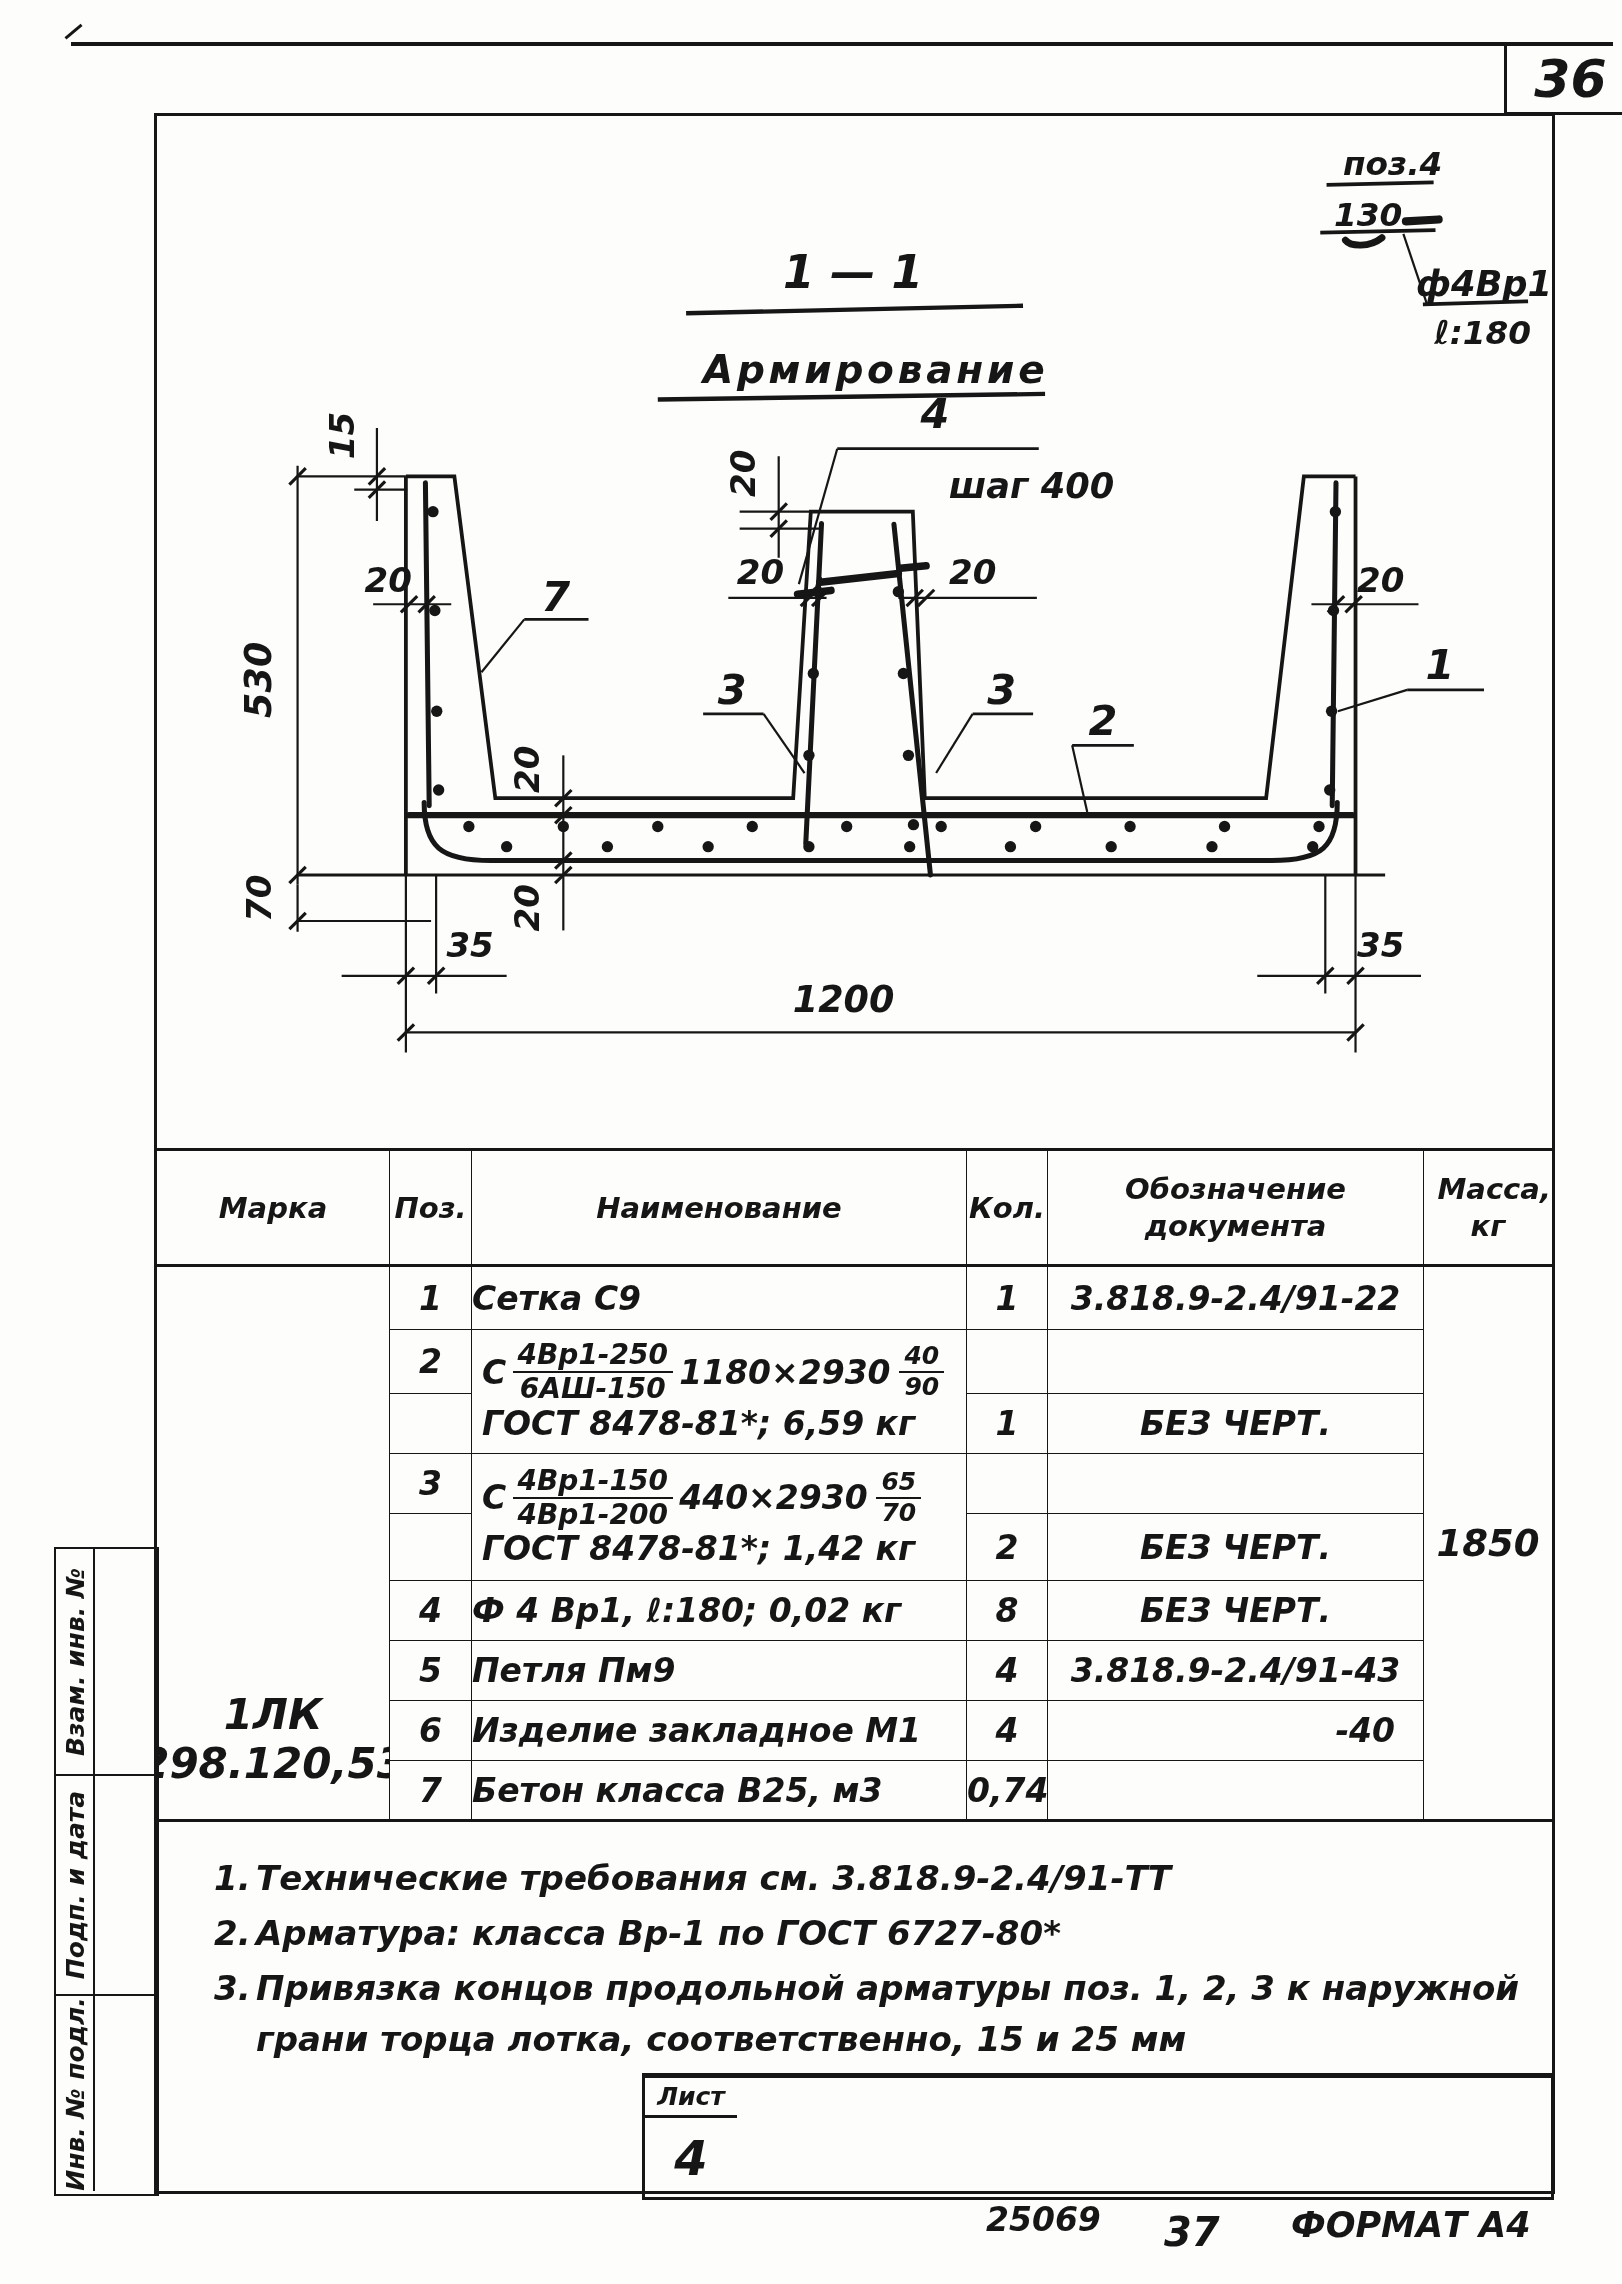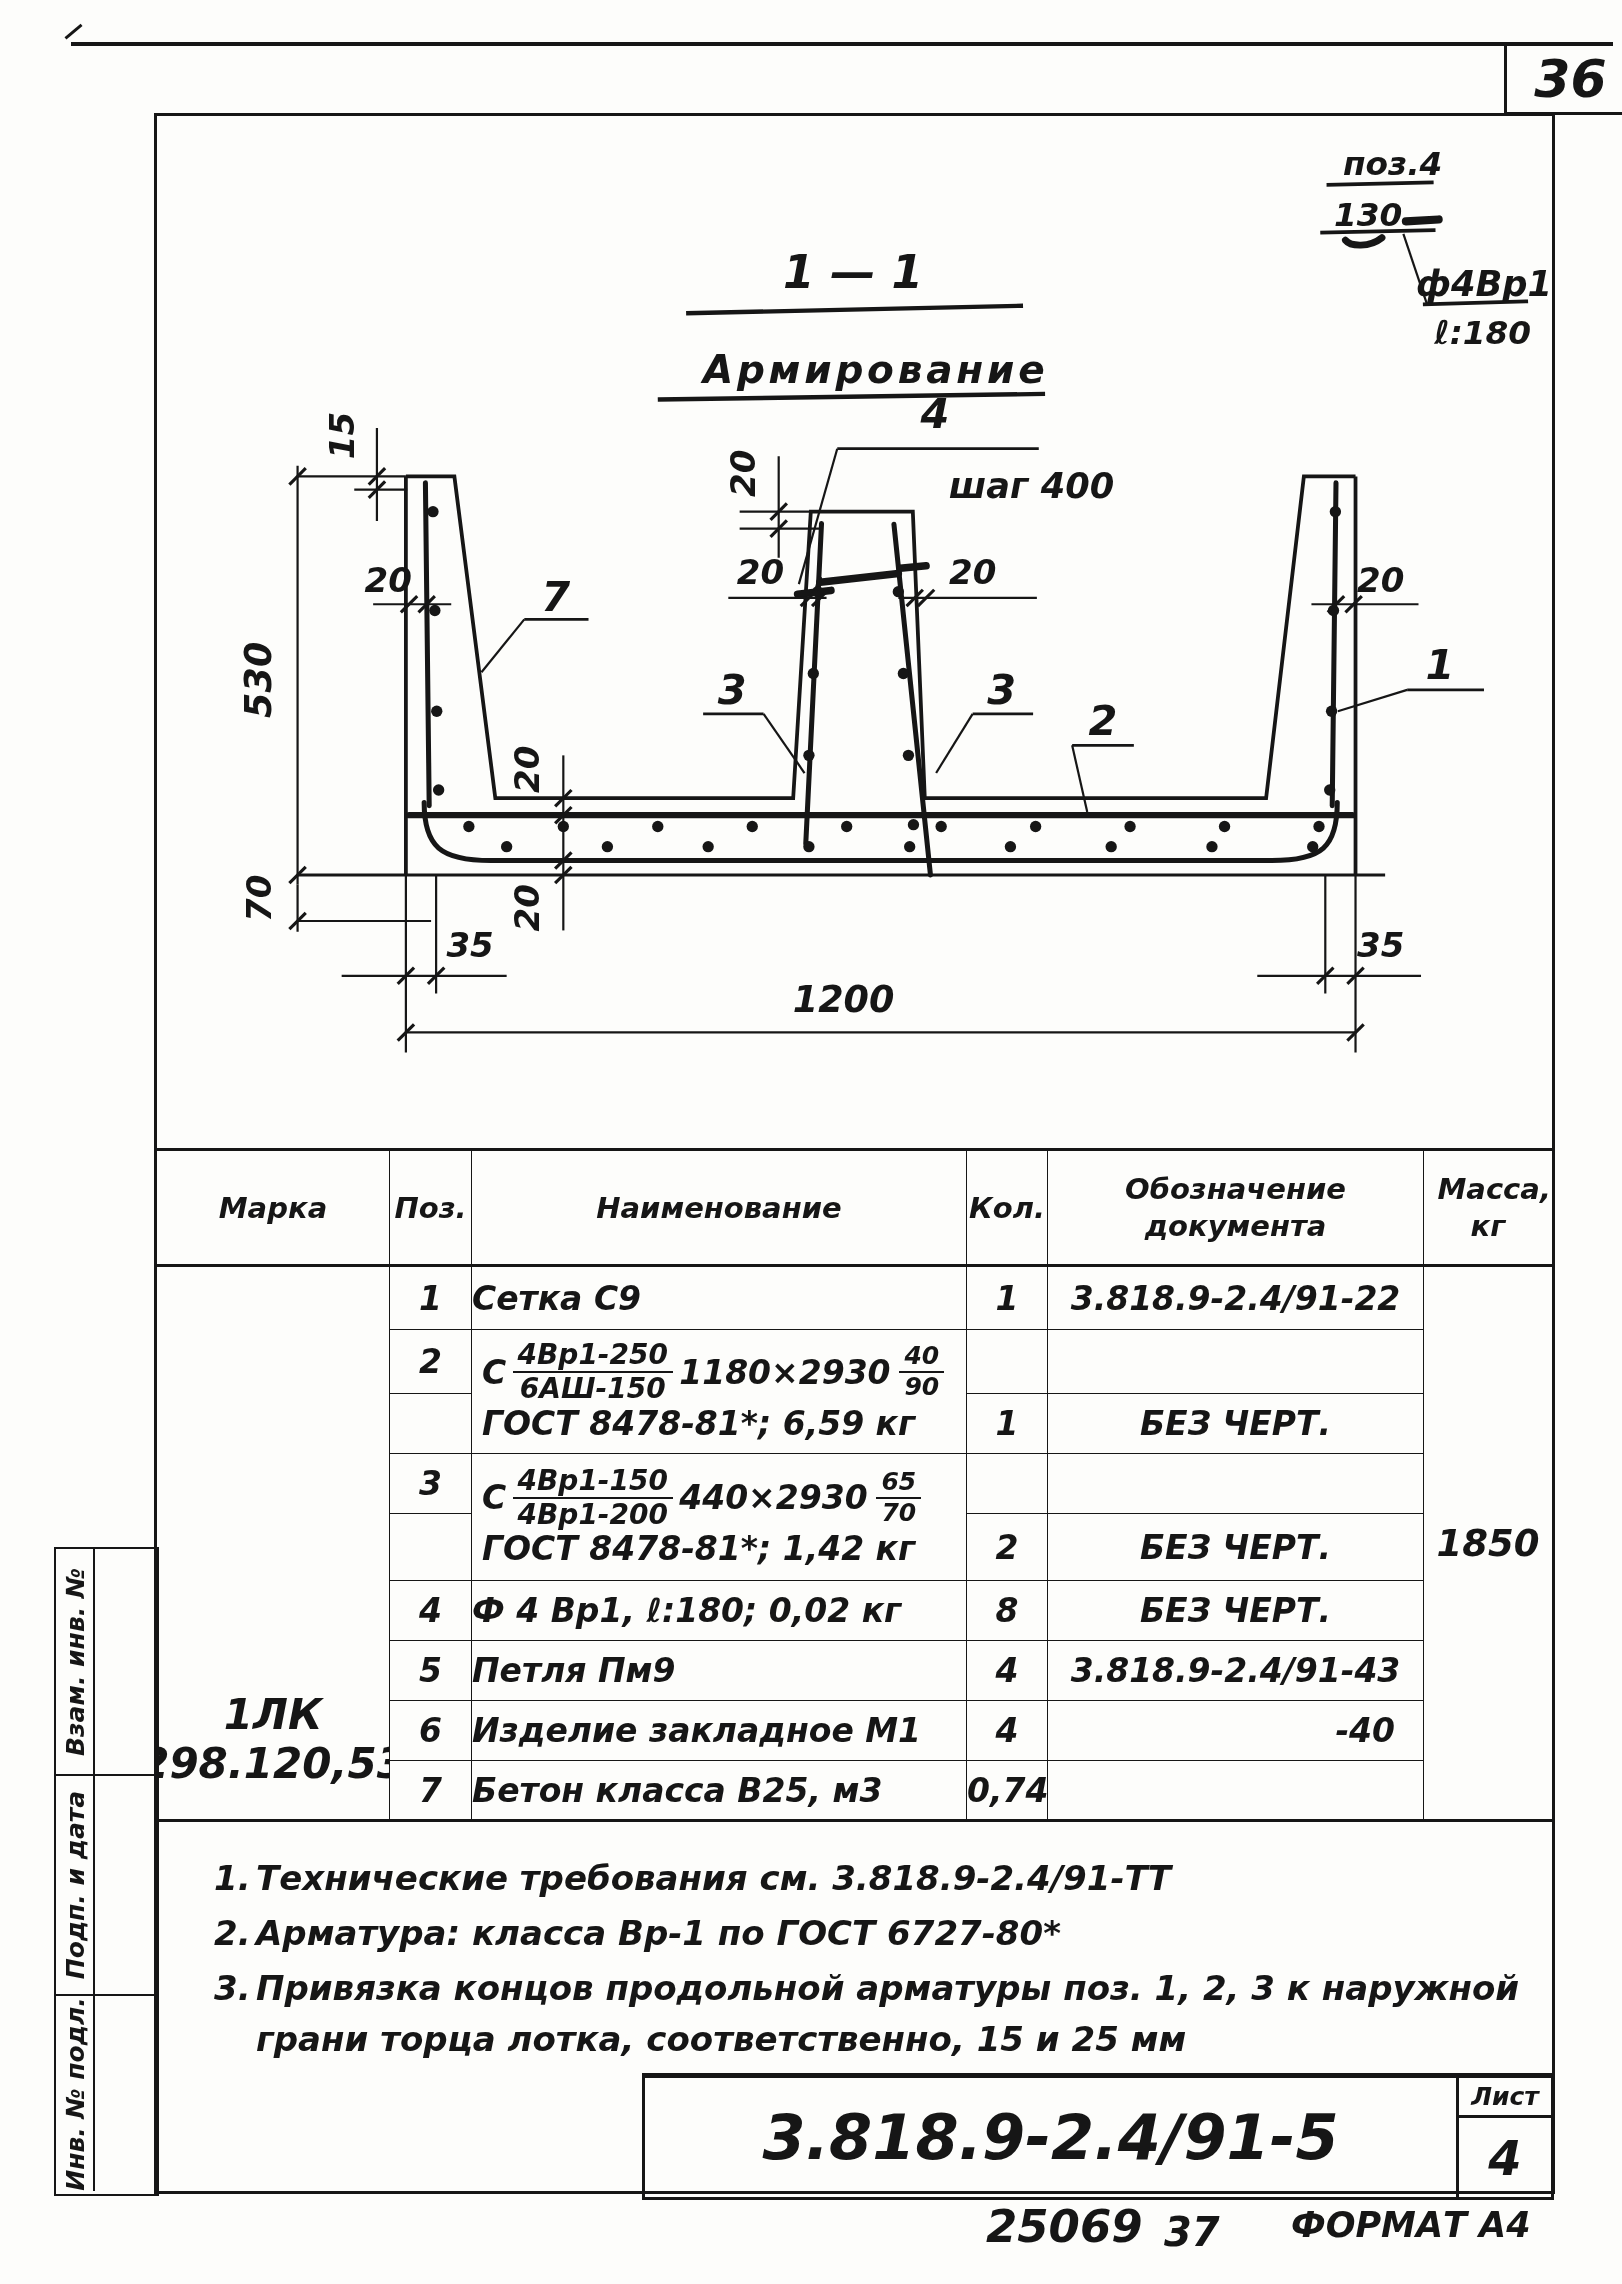--- a/index.html
+++ b/index.html
@@ -43,21 +43,21 @@
   .note .n{width:42px;flex:none;}
   .note .tx{flex:1;}
   
   .tblock{position:absolute;left:642px;top:2073px;width:906px;height:119px;
           border:3.8px solid #161616;border-top:5.7px solid #161616;display:flex;}
   .tb-doc{flex:1;display:flex;align-items:center;justify-content:center;font-size:62px;font-weight:bold;border-right:3.1px solid #161616;}
   .tb-right{width:92px;display:flex;flex-direction:column;}
   .tb-list{height:37px;border-bottom:3.1px solid #161616;display:flex;align-items:center;justify-content:center;font-size:25px;font-weight:bold;}
   .tb-num{flex:1;display:flex;align-items:center;justify-content:center;font-size:48px;font-weight:bold;}
   .footer{position:absolute;left:0;top:2200px;width:1623px;height:57px;font-weight:bold;}
-  .f1{position:absolute;left:986px;top:0;font-size:45px;}
+  .f1{position:absolute;left:986px;top:0;font-size:33px;}
   .f2{position:absolute;left:1164px;top:8.8px;font-size:40px;}
   .f3{position:absolute;left:1291px;top:5px;font-size:35px;}
   
   svg.drw{position:absolute;left:154px;top:113px;}
   svg.drw .ln{stroke:#161616;fill:none;}
   svg.drw text{fill:#161616;font-family:"DejaVu Sans",sans-serif;font-style:italic;font-weight:bold;}
   .t54{font-size:54px;} .t58{font-size:58px;} .t64{font-size:66px;} .t52{font-size:52px;} .t56{font-size:56px;} .t62{font-size:62px;} .t72{font-size:72px;}
 </style>
 </head>
 <body>
@@ -382,21 +382,20 @@
       <span class="n">2.</span>
       <span class="tx">Арматура: класса Вр-1 по ГОСТ 6727-80*</span>
     </div>
     <div class="note">
       <span class="n">3.</span>
       <span class="tx">Привязка концов продольной арматуры поз. 1, 2, 3 к наружной грани торца лотка, соответственно, 15 и 25 мм</span>
     </div>
   </div>
 
   <div class="tblock">
-    <div class="tb-doc">3.818.9-2.4/91-5</div>
     <div class="tb-right">
       <div class="tb-list">Лист</div>
       <div class="tb-num">4</div>
     </div>
   </div>
 
   <div class="footer">
     <span class="f1">25069</span>
     <span class="f2">37</span>
     <span class="f3">ФОРМАТ А4</span>

